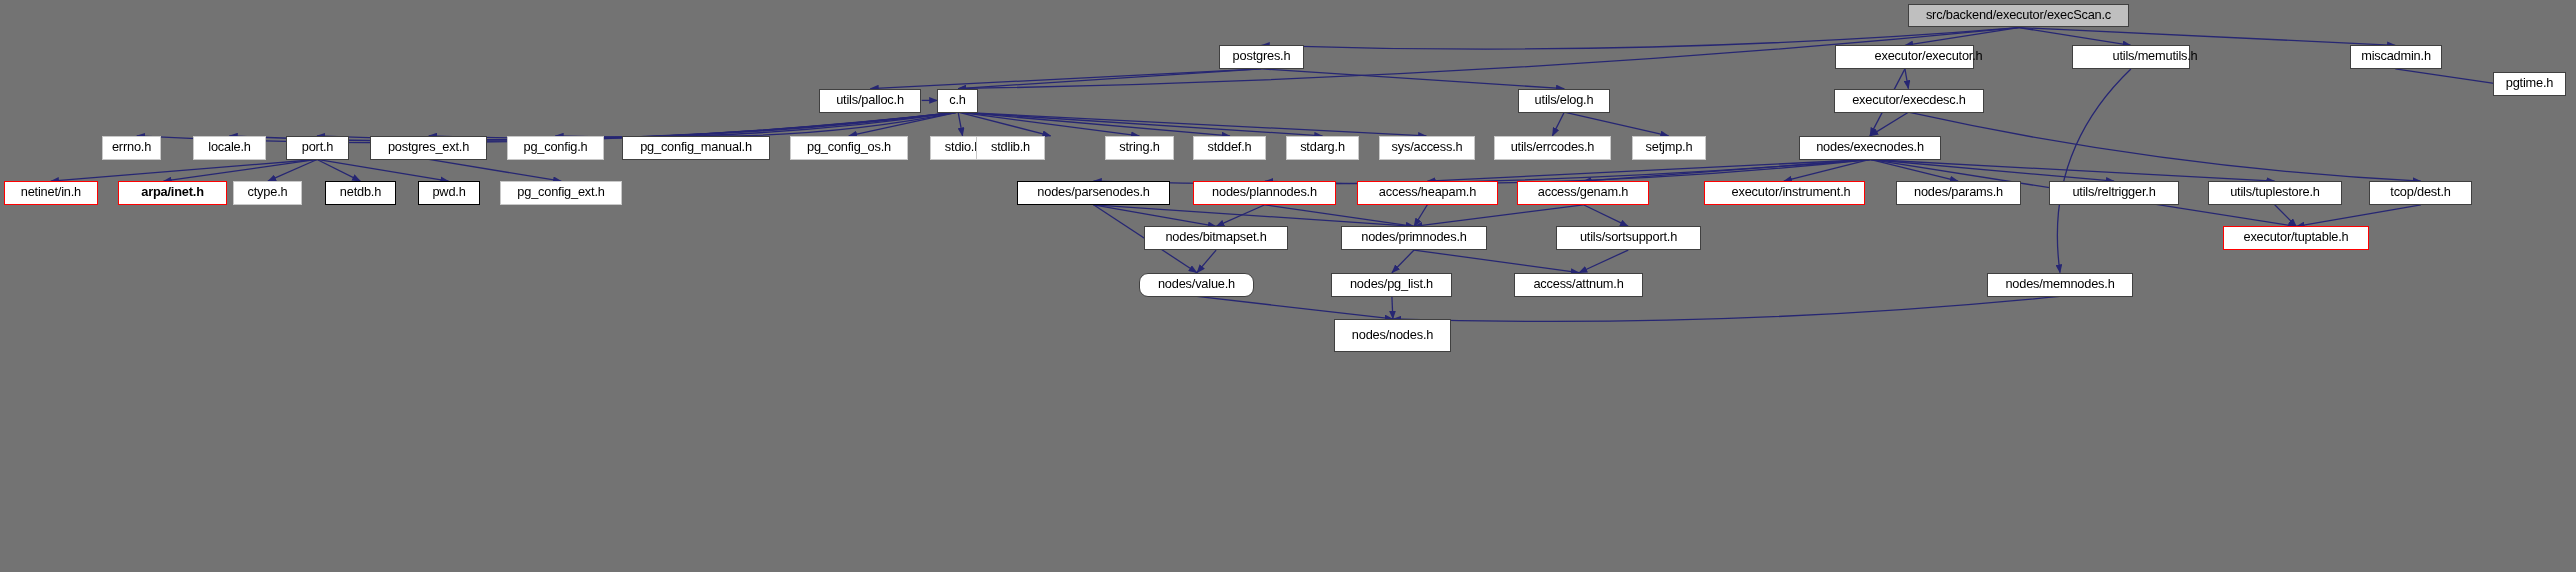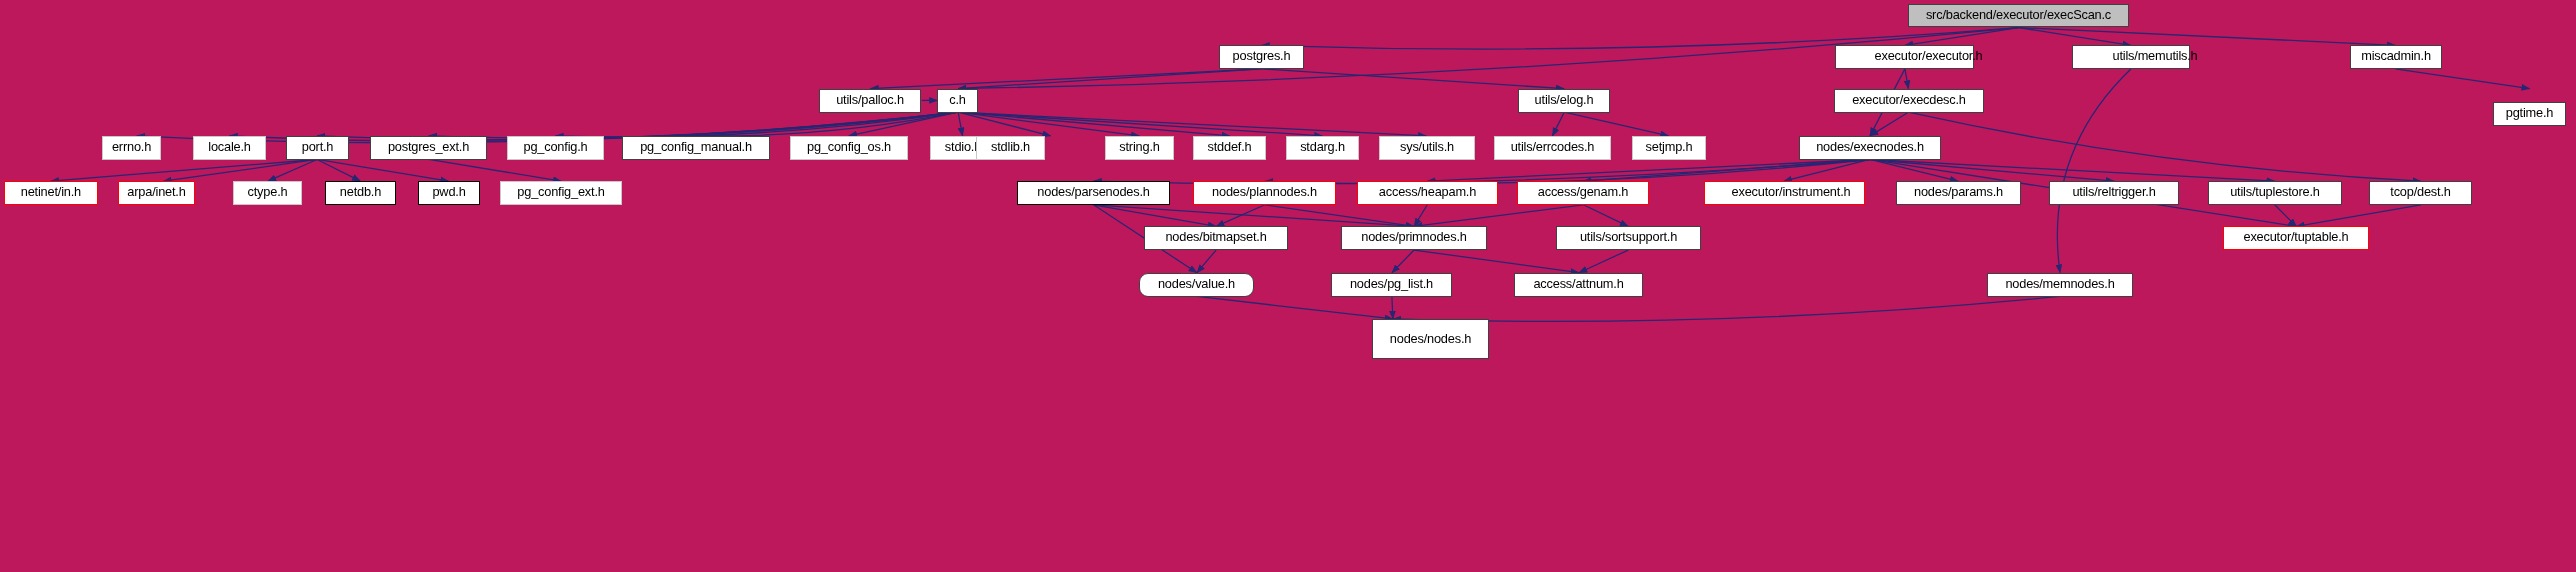--- a/index.html
+++ b/index.html
@@ -11,21 +11,21 @@
   body {
     width: 2576px;
     height: 572px;
     overflow: hidden;
     font-family: "Liberation Sans", "DejaVu Sans", sans-serif;
   }
   #graph-root {
     position: relative;
     width: 2576px;
     height: 572px;
-    background: #be185d;
+    background: #737373;
   }
   #graph-svg {
     position: absolute;
     left: 0;
     top: 0;
     width: 2576px;
     height: 572px;
     display: block;
   }
   .node-box {
@@ -151,21 +151,21 @@
       </div>
       <div class="node-box kind-link" style="left: 1835px; top: 45px; width: 139px; height: 23.6px; padding-left: 48px;">
         <span class="node-label">executor/executor.h</span>
       </div>
       <div class="node-box kind-link" style="left: 2072px; top: 45px; width: 118px; height: 23.6px; padding-left: 48px;">
         <span class="node-label">utils/memutils.h</span>
       </div>
       <div class="node-box kind-link" style="left: 2350px; top: 45px; width: 92px; height: 23.6px;">
         <span class="node-label">miscadmin.h</span>
       </div>
-      <div class="node-box kind-link" style="left: 2493px; top: 102px; width: 73px; height: 23.6px;">
+      <div class="node-box kind-link" style="left: 2493px; top: 72px; width: 73px; height: 23.6px;">
         <span class="node-label">pgtime.h</span>
       </div>
       <div class="node-box kind-link" style="left: 819px; top: 89px; width: 102px; height: 23.6px;">
         <span class="node-label">utils/palloc.h</span>
       </div>
       <div class="node-box kind-link" style="left: 937px; top: 89px; width: 41px; height: 23.6px;">
         <span class="node-label">c.h</span>
       </div>
       <div class="node-box kind-link" style="left: 1518px; top: 89px; width: 92px; height: 23.6px;">
         <span class="node-label">utils/elog.h</span>
@@ -203,35 +203,35 @@
       <div class="node-box kind-plain" style="left: 1105px; top: 136px; width: 69px; height: 23.6px;">
         <span class="node-label">string.h</span>
       </div>
       <div class="node-box kind-plain" style="left: 1193px; top: 136px; width: 73px; height: 23.6px;">
         <span class="node-label">stddef.h</span>
       </div>
       <div class="node-box kind-plain" style="left: 1286px; top: 136px; width: 73px; height: 23.6px;">
         <span class="node-label">stdarg.h</span>
       </div>
       <div class="node-box kind-plain" style="left: 1379px; top: 136px; width: 96px; height: 23.6px;">
-        <span class="node-label">sys/utils.h</span>
+        <span class="node-label">sys/access.h</span>
       </div>
       <div class="node-box kind-plain" style="left: 1494px; top: 136px; width: 117px; height: 23.6px;">
         <span class="node-label">utils/errcodes.h</span>
       </div>
       <div class="node-box kind-plain" style="left: 1632px; top: 136px; width: 74px; height: 23.6px;">
         <span class="node-label">setjmp.h</span>
       </div>
       <div class="node-box kind-link" style="left: 1799px; top: 136px; width: 142px; height: 23.6px;">
         <span class="node-label">nodes/execnodes.h</span>
       </div>
       <div class="node-box kind-red" style="left: 3.9px; top: 181px; width: 94px; height: 23.6px;">
         <span class="node-label">netinet/in.h</span>
       </div>
-      <div class="node-box kind-red" style="left: 118px; top: 181px; width: 77px; height: 23.6px;">
+      <div class="node-box kind-red" style="left: 118px; top: 181px; width: 109px; height: 23.6px; font-weight: bold;">
         <span class="node-label">arpa/inet.h</span>
       </div>
       <div class="node-box kind-plain" style="left: 233px; top: 181px; width: 69px; height: 23.6px;">
         <span class="node-label">ctype.h</span>
       </div>
       <div class="node-box kind-dark" style="left: 325px; top: 181px; width: 71px; height: 23.6px;">
         <span class="node-label">netdb.h</span>
       </div>
       <div class="node-box kind-dark" style="left: 418px; top: 181px; width: 62px; height: 23.6px;">
         <span class="node-label">pwd.h</span>
@@ -283,18 +283,18 @@
       </div>
       <div class="node-box kind-link" style="left: 1331px; top: 273px; width: 121px; height: 23.6px;">
         <span class="node-label">nodes/pg_list.h</span>
       </div>
       <div class="node-box kind-link" style="left: 1514px; top: 273px; width: 129px; height: 23.6px;">
         <span class="node-label">access/attnum.h</span>
       </div>
       <div class="node-box kind-link" style="left: 1987px; top: 273px; width: 146px; height: 23.6px;">
         <span class="node-label">nodes/memnodes.h</span>
       </div>
-      <div class="node-box kind-link" style="left: 1372px; top: 319px; width: 117px; height: 40px;">
+      <div class="node-box kind-link" style="left: 1334px; top: 319px; width: 117px; height: 33px;">
         <span class="node-label">nodes/nodes.h</span>
       </div>
     </div>
 </div>
 
 
 </body></html>

